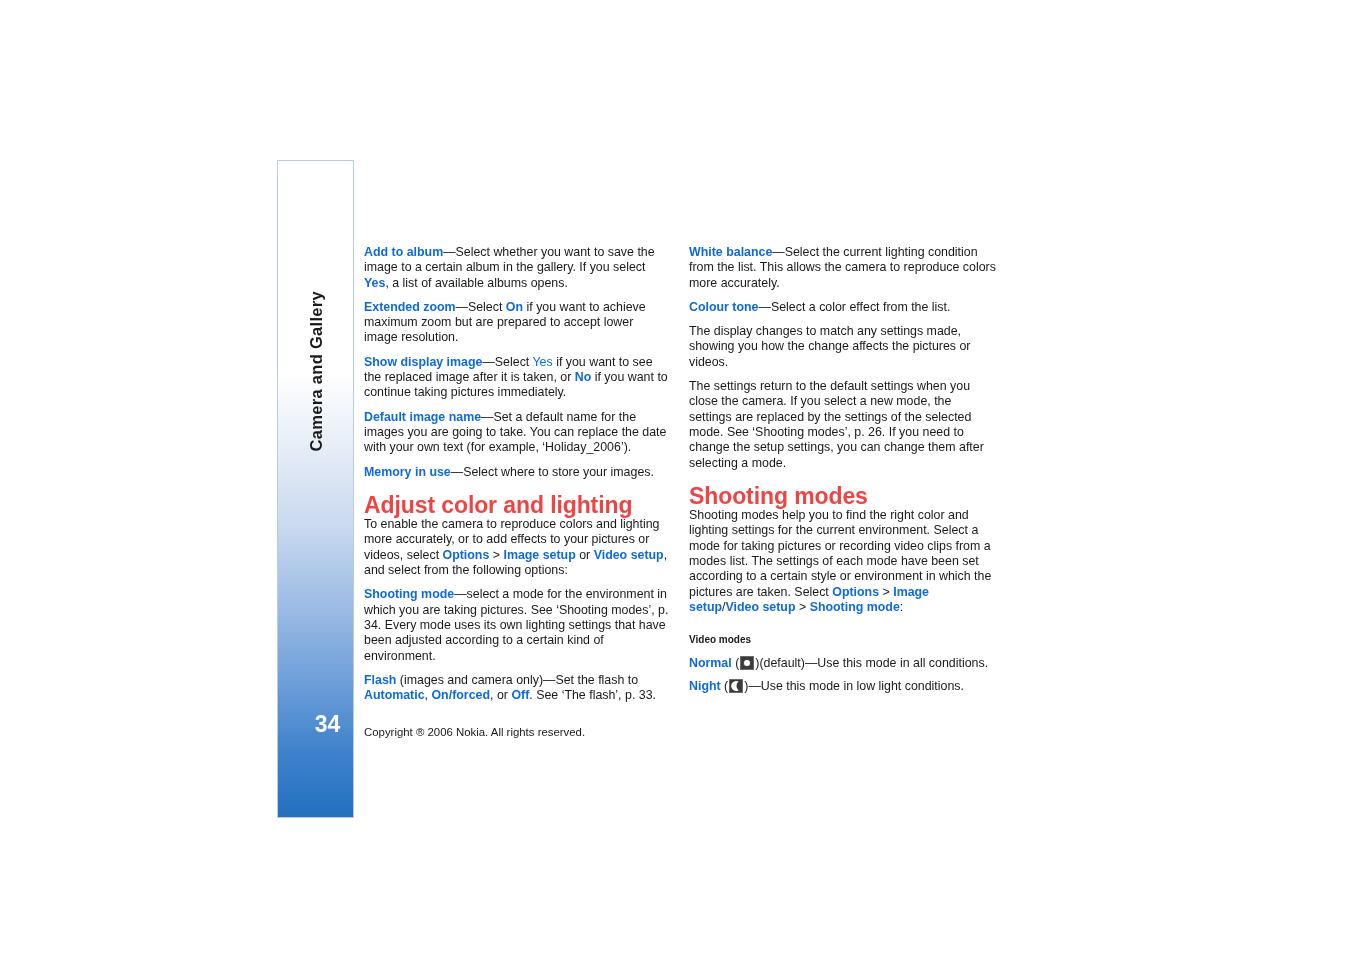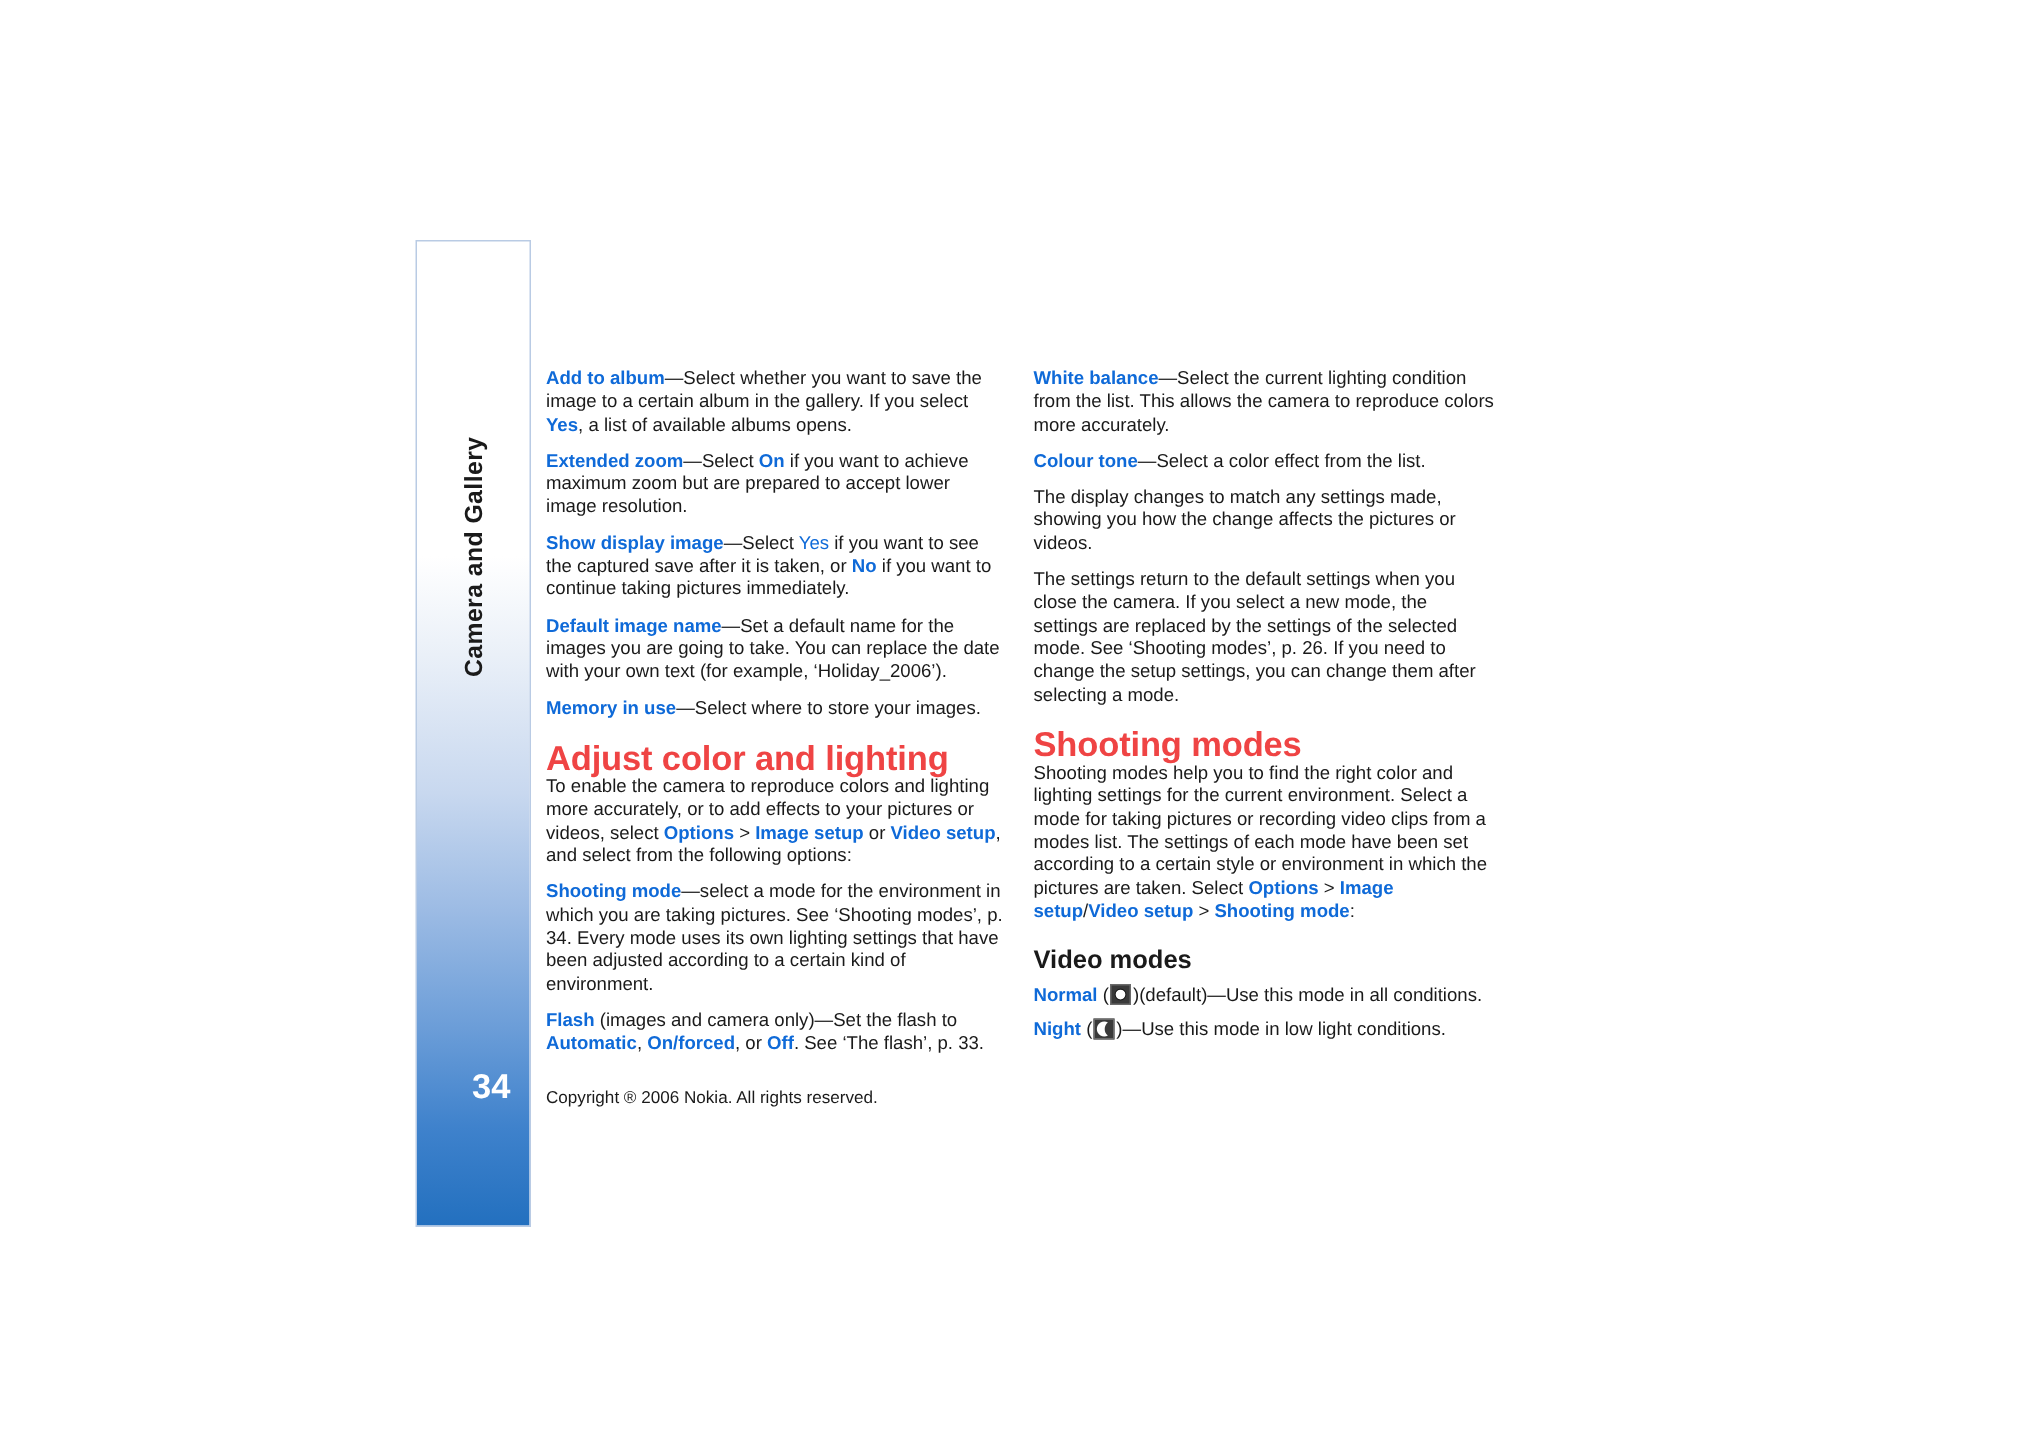--- a/index.html
+++ b/index.html
@@ -100,21 +100,21 @@
   }
 
   h2.section-heading {
     font-size: 23px;
     font-weight: bold;
     color: #ef4444;
     margin: 18px 0 4px 0;
     letter-spacing: -0.1px;
   }
   h3.sub-heading {
-    font-size: 17px;
+    font-size: 10px;
     font-weight: bold;
     color: #1a1a1a;
     margin: 17px 0 8px 0;
   }
 
   p.copyright {
     margin: 22px 0 0 0;
     font-size: 11.4px;
     color: #1a1a1a;
   }
@@ -142,21 +142,21 @@
   </div>
 </div>
 <div id="page-number-wrap">
   <div id="page-number">34</div>
 </div>
 
 <div class="column" id="column-left">
   <div id="left-paras-top">
       <p class="para"><span class="kw">Add to album</span><span>—Select whether you want to save the image to a certain album in the gallery. If you select </span><span class="kw">Yes</span><span>, a list of available albums opens.</span></p>
       <p class="para"><span class="kw">Extended zoom</span><span>—Select </span><span class="kw">On</span><span> if you want to achieve maximum zoom but are prepared to accept lower image resolution.</span></p>
-      <p class="para"><span class="kw">Show display image</span><span>—Select </span><span class="kw-reg">Yes</span><span> if you want to see the captured save after it is taken, or </span><span class="kw">No</span><span> if you want to continue taking pictures immediately.</span></p>
+      <p class="para"><span class="kw">Show display image</span><span>—Select </span><span class="kw-reg">Yes</span><span> if you want to see the replaced image after it is taken, or </span><span class="kw">No</span><span> if you want to continue taking pictures immediately.</span></p>
       <p class="para"><span class="kw">Default image name</span><span>—Set a default name for the images you are going to take. You can replace the date with your own text (for example, ‘Holiday_2006’).</span></p>
       <p class="para"><span class="kw">Memory in use</span><span>—Select where to store your images.</span></p>
     </div>
 
   <h2 class="section-heading">Adjust color and lighting</h2>
 
   <div id="left-paras-bottom">
       <p class="para"><span>To enable the camera to reproduce colors and lighting more accurately, or to add effects to your pictures or videos, select </span><span class="kw">Options</span><span> &gt; </span><span class="kw">Image setup</span><span> or </span><span class="kw">Video setup</span><span>, and select from the following options:</span></p>
       <p class="para"><span class="kw">Shooting mode</span><span>—select a mode for the environment in which you are taking pictures. See ‘Shooting modes’, p. 34. Every mode uses its own lighting settings that have been adjusted according to a certain kind of environment.</span></p>
       <p class="para"><span class="kw">Flash</span><span> (images and camera only)—Set the flash to </span><span class="kw">Automatic</span><span>, </span><span class="kw">On/forced</span><span>, or </span><span class="kw">Off</span><span>. See ‘The flash’, p. 33.</span></p>

